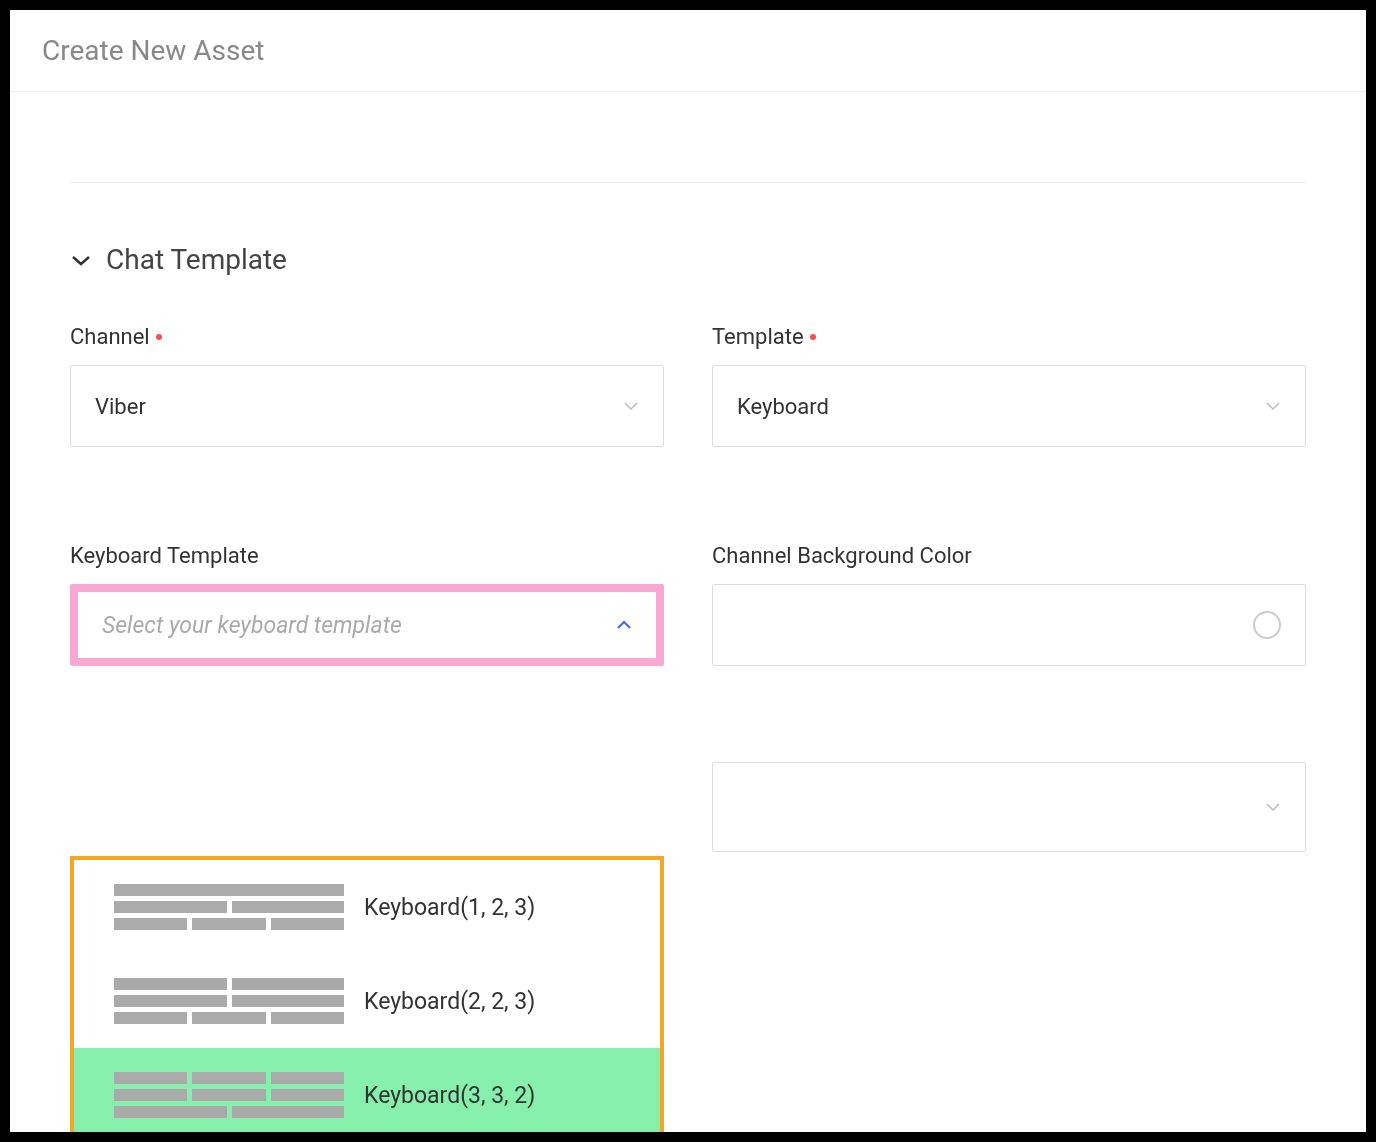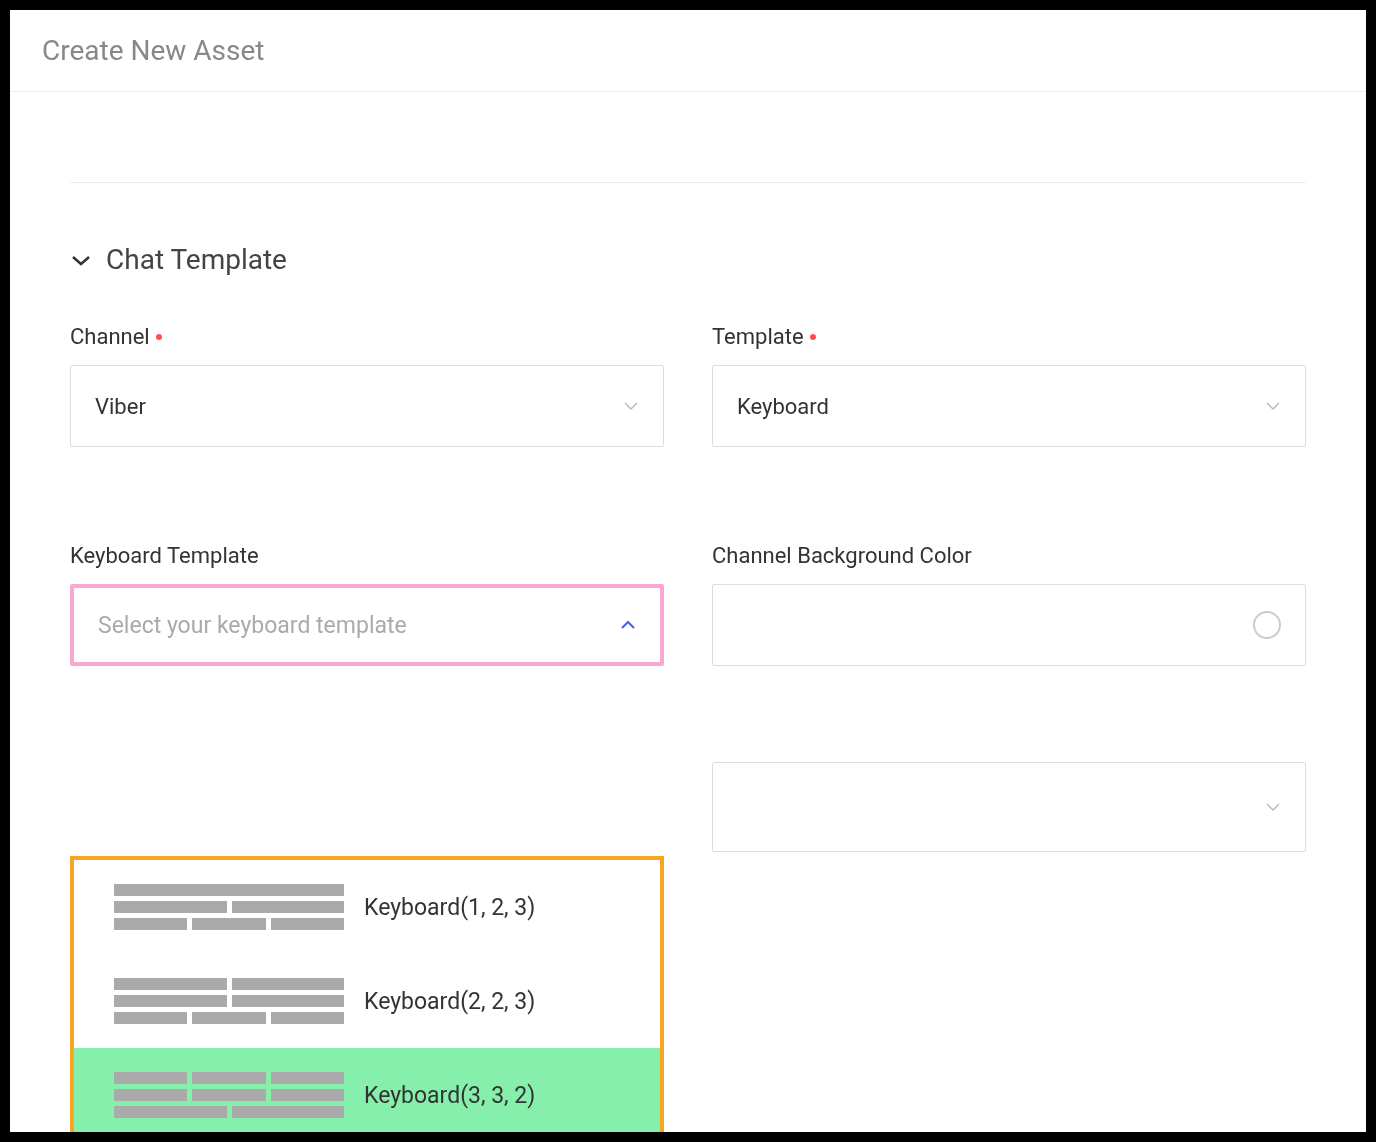--- a/index.html
+++ b/index.html
@@ -89,21 +89,22 @@
       border: 1px solid #ddd;
       border-radius: 2px;
       padding: 0 24px;
       display: flex;
       align-items: center;
       justify-content: space-between;
       cursor: pointer;
       background: #fff;
     }
     .select-box.open {
-      border: 4px solid #f9a8d4;
+      border: 8px solid #f9a8d4;
+      font-style: italic;
     }
     .select-value {
       font-size: 22px;
       color: #333;
     }
     .select-placeholder {
       font-size: 23px;
       color: #aaa;
     }
     .select-chevron {

